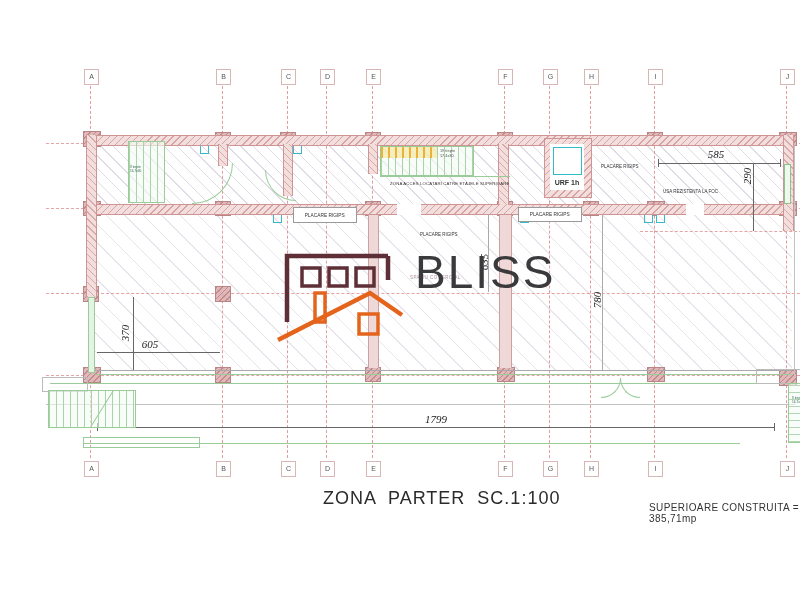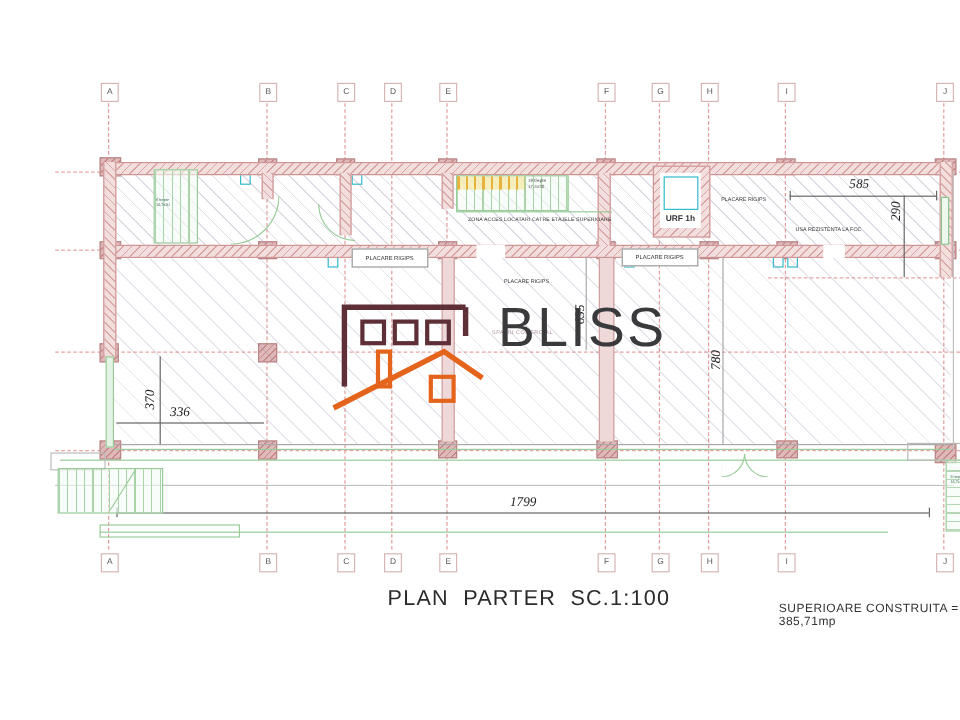--- a/index.html
+++ b/index.html
@@ -177,21 +177,21 @@
   <div class="dimline-v" style="left:772px;top:143px;height:232px;"></div>
   <div class="dim rot" style="left:756px;top:252px;width:34px;height:12px;">1080</div>
 
   <div class="dimline-faint" style="left:448px;top:214px;height:78px;"></div>
   <div class="dim rot" style="left:427px;top:256px;width:34px;height:12px;">635</div>
   <div class="dimline-faint" style="left:562px;top:214px;height:156px;"></div>
   <div class="dim rot" style="left:540px;top:294px;width:34px;height:12px;">780</div>
   <div class="dimline-v" style="left:93px;top:297px;height:74px;"></div>
   <div class="dim rot" style="left:68px;top:327px;width:34px;height:12px;">370</div>
   <div class="dimline-h" style="left:57px;top:352px;width:123px;"></div>
-  <div class="dim" style="left:90px;top:338px;width:40px;">336</div>
+  <div class="dim" style="left:90px;top:338px;width:40px;">605</div>
 
   <div class="tiny" style="left:370px;top:275px;width:160px;transform:scale(.45);color:#a8909a;letter-spacing:1px;z-index:40;">SPATIU COMERCIAL</div>
 
   <div class="grayline" style="left:55px;top:370px;width:697px;height:1px;background:#a9a9a9;"></div>
   <div class="gline" style="left:55px;top:374px;width:697px;height:1px;"></div>
   <div class="gline" style="left:10px;top:383px;width:742px;height:1px;"></div>
   <div class="grayline" style="left:6px;top:404px;width:749px;height:1px;"></div>
   <div class="gline" style="left:43px;top:443px;width:657px;height:1px;"></div>
 
   <div class="arc" style="left:561px;top:378px;width:19px;height:19px;border-width:0 1px 1px 0;border-radius:0 0 100% 0;"></div>
@@ -216,16 +216,16 @@
     <path d="M123,16 L123,40" fill="none" stroke="#5e2f36" stroke-width="4.5"></path>
     <rect x="37" y="28" width="18" height="18" fill="none" stroke="#5e2f36" stroke-width="3.5"></rect>
     <rect x="64" y="28" width="18" height="18" fill="none" stroke="#5e2f36" stroke-width="3.5"></rect>
     <rect x="91" y="28" width="18" height="18" fill="none" stroke="#5e2f36" stroke-width="3.5"></rect>
     <path d="M13,100 L105,53 L137,75" fill="none" stroke="#e4641c" stroke-width="4.5"></path>
     <rect x="50" y="53" width="10" height="29" fill="none" stroke="#e4641c" stroke-width="3.5"></rect>
     <rect x="94" y="74" width="19" height="20" fill="none" stroke="#e4641c" stroke-width="3.5"></rect>
   </svg>
   <div class="brand" style="left:375px;top:245px;font-size:46px;">BLISS</div>
 
-  <div class="footer-title" style="left:283px;top:488px;">PLAN  PARTER  SC.1:100</div>
+  <div class="footer-title" style="left:283px;top:488px;">ZONA  PARTER  SC.1:100</div>
   <div class="footer-area" style="left:609px;top:502px;">SUPERIOARE CONSTRUITA = 385,71mp</div>
 
 </div>
 
 </body></html>

